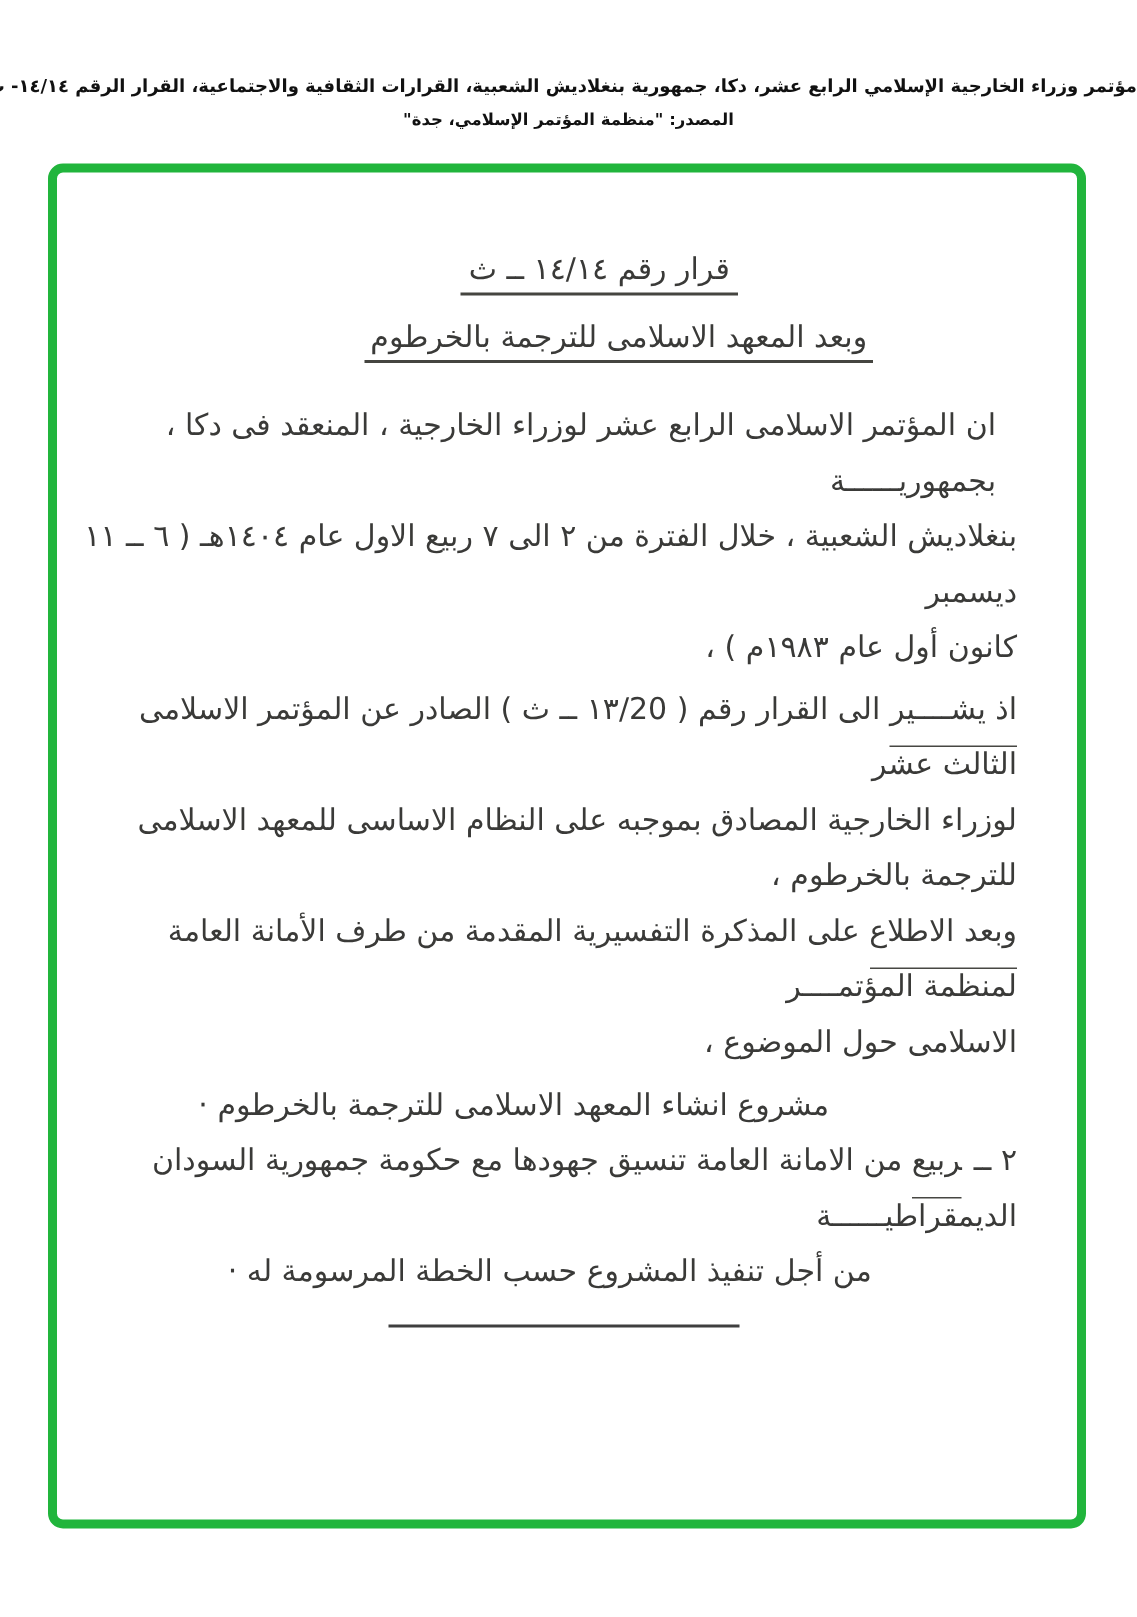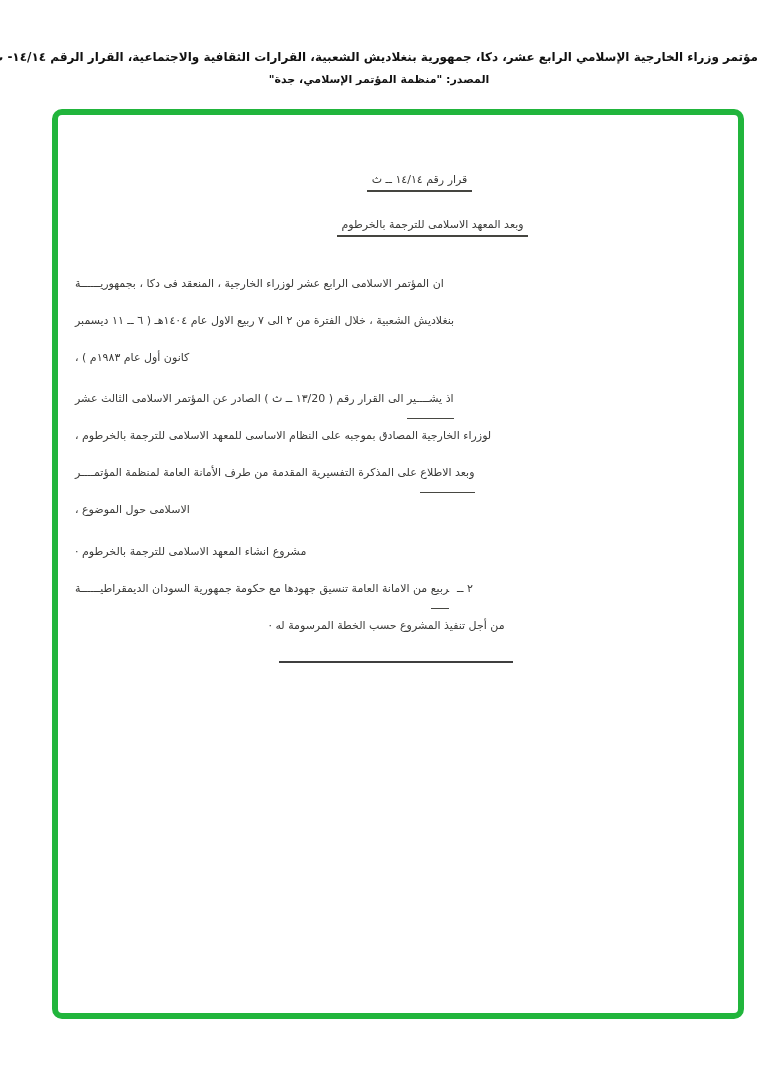--- a/index.html
+++ b/index.html
@@ -6,38 +6,38 @@
   * { margin:0; padding:0; box-sizing:border-box; }
   body { background:#ffffff; font-family:"DejaVu Sans", sans-serif; }
   .page { position:relative; width:758px; height:1078px; background:#ffffff; overflow:hidden; }
 
   .header { position:absolute; top:46px; left:0; width:758px; text-align:center; color:var(--header-ink); }
   .h1 { font-size:12px; font-weight:bold; line-height:22px; white-space:nowrap; }
   .h2 { font-size:11px; font-weight:bold; line-height:20px; margin-top:2px; }
 
   .frame { position:absolute; left:32px; top:109px; width:692px; height:910px;
            border:6px solid var(--green); border-radius:10px;
-           padding:46px 40px 0 17px; color:var(--ink); font-size:11px;margin-left:20px; }
+           padding:46px 40px 0 17px; color:var(--ink); font-size:20px; }
 
-  .ln { line-height:37px; text-align:left; }
+  .ln { line-height:37px; text-align:right; }
   .title-wrap { text-align:center; transform:translateX(33px); line-height:37px; }
   .subtitle-wrap { text-align:center; transform:translateX(46px); line-height:37px; margin-top:8px; }
   .title-text { border-bottom:2px solid #454540; padding:0 5px 4px 5px; }
   .subtitle-text { border-bottom:2px solid #454540; padding:0 4px 4px 4px; }
 
   .p1 { margin-top:22px; }
   .p2 { margin-top:4px; }
   .list { margin-top:5px; }
   .indent1 { padding-right:14px; }
 
   .u { border-bottom:1.5px solid #474742; padding-bottom:13px; }
   .num { margin-left:8px; }
 
   .cont { text-align:center; }
-  .cont-hang { text-align:left; padding-right:48px; }
+  .cont-hang { text-align:center; padding-right:48px; }
   .cont-shift { text-align:center; transform:translateX(-40px); }
 
   .divider { width:234px; height:2px; background:#3f3f3f; margin:17px auto 0 auto; transform:translateX(9px); }
 </style>
 </head>
 <body>
 
 <div class="page">
 
   <div class="header" dir="rtl">

